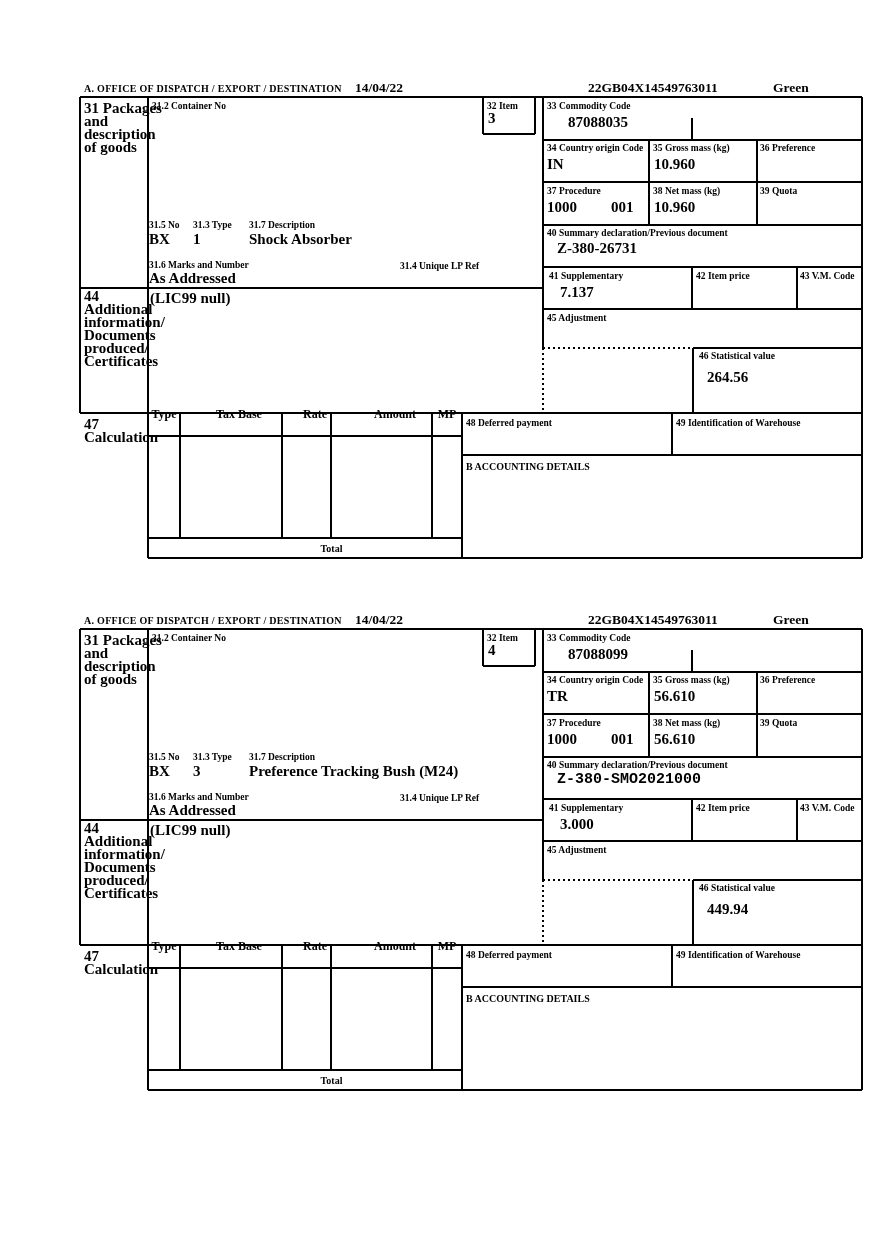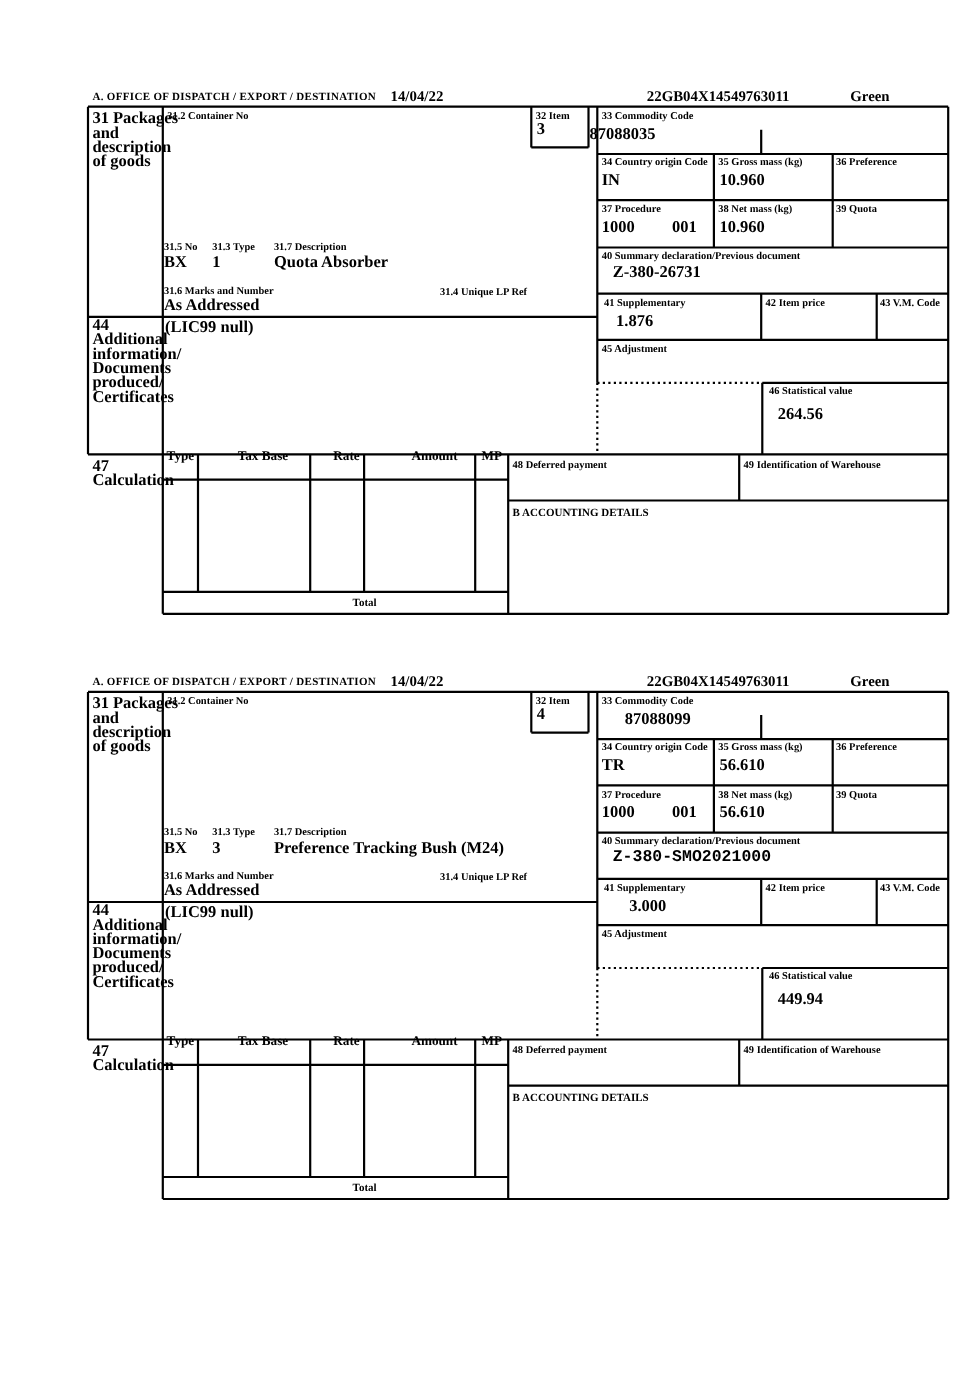--- a/index.html
+++ b/index.html
@@ -42,53 +42,53 @@
 
     <span class="t ml" style="left:84px; top:20px;">31 Packages
 and
 description
 of goods</span>
     <span class="t lbl" style="left:152px; top:19px;">31.2 Container No</span>
     <span class="t lbl" style="left:487px; top:19px;">32 Item</span>
     <span class="t val" style="left:488px; top:28px;">3</span>
 
     <span class="t lbl" style="left:547px; top:19px;">33 Commodity Code</span>
-    <span class="t val" style="left:536px; top:32px;">87088035</span>
+    <span class="t val" style="left:568px; top:32px;">87088035</span>
 
     <span class="t lbl" style="left:547px; top:61px;">34 Country origin Code</span>
     <span class="t val" style="left:547px; top:74px;">IN</span>
     <span class="t lbl" style="left:653px; top:61px;">35 Gross mass (kg)</span>
     <span class="t val" style="left:654px; top:74px;">10.960</span>
     <span class="t lbl" style="left:760px; top:61px;">36 Preference</span>
 
     <span class="t lbl" style="left:547px; top:104px;">37 Procedure</span>
     <span class="t val" style="left:547px; top:117px;">1000</span>
     <span class="t val" style="left:611px; top:117px;">001</span>
     <span class="t lbl" style="left:653px; top:104px;">38 Net mass (kg)</span>
     <span class="t val" style="left:654px; top:117px;">10.960</span>
     <span class="t lbl" style="left:760px; top:104px;">39 Quota</span>
 
     <span class="t lbl" style="left:547px; top:146px;">40 Summary declaration/Previous document</span>
     <span class="t val" style="left:557px; top:158px;">Z-380-26731</span>
 
     <span class="t lbl" style="left:549px; top:189px;">41 Supplementary</span>
-    <span class="t val" style="left:560px; top:202px;">1.876</span>
+    <span class="t val" style="left:560px; top:202px;">7.137</span>
     <span class="t lbl" style="left:696px; top:189px;">42 Item price</span>
     <span class="t lbl" style="left:800px; top:189px;">43 V.M. Code</span>
 
     <span class="t lbl" style="left:547px; top:231px;">45 Adjustment</span>
     <span class="t lbl" style="left:699px; top:269px;">46 Statistical value</span>
     <span class="t val" style="left:707px; top:287px;">264.56</span>
 
     <span class="t lbl" style="left:149px; top:138px;">31.5 No</span>
     <span class="t lbl" style="left:193px; top:138px;">31.3 Type</span>
     <span class="t lbl" style="left:249px; top:138px;">31.7 Description</span>
     <span class="t val" style="left:149px; top:149px;">BX</span>
     <span class="t val" style="left:193px; top:149px;">1</span>
-    <span class="t val" style="left:249px; top:149px;">Quota Absorber</span>
+    <span class="t val" style="left:249px; top:149px;">Shock Absorber</span>
 
     <span class="t lbl" style="left:149px; top:178px;">31.6 Marks and Number</span>
     <span class="t lbl" style="left:400px; top:179px;">31.4 Unique LP Ref</span>
     <span class="t val" style="left:149px; top:188px;">As Addressed</span>
 
     <span class="t ml" style="left:84px; top:208px;">44
 Additional
 information/
 Documents
 produced/
@@ -141,21 +141,21 @@
     <span class="t val" style="left:547px; top:117px;">1000</span>
     <span class="t val" style="left:611px; top:117px;">001</span>
     <span class="t lbl" style="left:653px; top:104px;">38 Net mass (kg)</span>
     <span class="t val" style="left:654px; top:117px;">56.610</span>
     <span class="t lbl" style="left:760px; top:104px;">39 Quota</span>
 
     <span class="t lbl" style="left:547px; top:146px;">40 Summary declaration/Previous document</span>
     <span class="t val" style="left:557px; top:158px;font-family:Liberation Mono, monospace;">Z-380-SMO2021000</span>
 
     <span class="t lbl" style="left:549px; top:189px;">41 Supplementary</span>
-    <span class="t val" style="left:572px; top:202px;">3.000</span>
+    <span class="t val" style="left:560px; top:202px;">3.000</span>
     <span class="t lbl" style="left:696px; top:189px;">42 Item price</span>
     <span class="t lbl" style="left:800px; top:189px;">43 V.M. Code</span>
 
     <span class="t lbl" style="left:547px; top:231px;">45 Adjustment</span>
     <span class="t lbl" style="left:699px; top:269px;">46 Statistical value</span>
     <span class="t val" style="left:707px; top:287px;">449.94</span>
 
     <span class="t lbl" style="left:149px; top:138px;">31.5 No</span>
     <span class="t lbl" style="left:193px; top:138px;">31.3 Type</span>
     <span class="t lbl" style="left:249px; top:138px;">31.7 Description</span>

